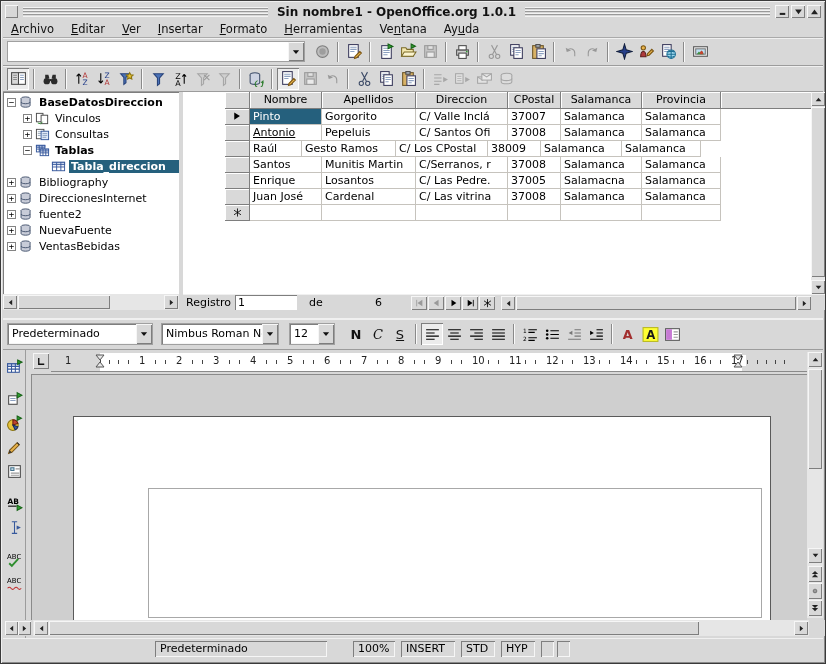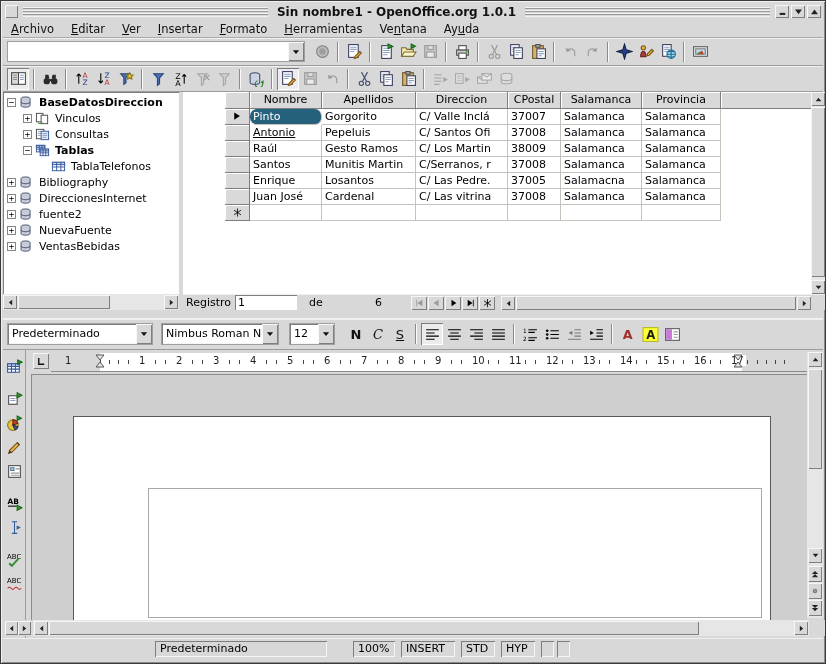--- a/index.html
+++ b/index.html
@@ -46,21 +46,21 @@
   #tree-hscroll{position:absolute;left:2px;top:293px;width:176px;height:16px;background:#e6e6e6;}
   #vsplit{position:absolute;left:178px;top:91px;width:4px;height:218px;background:#d8d8d8;}
   
   #grid-pane{position:absolute;left:182px;top:91px;width:628px;height:202px;background:#fff;overflow:hidden;padding-left:42px;}
   .g-hrow{display:flex;height:17px;}
   .g-hcell,.g-rowhead{background:#d9d9d9;border-right:1px solid #7e7e7e;border-bottom:1px solid #7e7e7e;box-shadow:inset 1px 1px 0 #fff;font-size:11px;text-align:center;line-height:16px;flex:none;overflow:hidden;}
   .g-hfill{flex:1;background:#d9d9d9;border-bottom:1px solid #7e7e7e;box-shadow:inset 1px 1px 0 #fff;}
   .g-row{display:flex;height:16px;}
   .g-rowhead{width:25px;display:flex;align-items:center;justify-content:center;}
   .g-cell{border-right:1px solid #c6c3bd;border-bottom:1px solid #c6c3bd;font-size:11px;line-height:15px;padding-left:3px;white-space:nowrap;overflow:hidden;flex:none;background:#fff;color:#000;}
-  .g-cell.sel{background:#25607d;color:#fff;border-radius:7px;}
+  .g-cell.sel{background:#25607d;color:#fff;}
   #grid-vscroll{position:absolute;left:810px;top:91px;width:14px;height:202px;background:#e6e6e6;}
   .sb-btn{position:absolute;display:flex;align-items:center;justify-content:center;}
   .sb-thumb{position:absolute;background:#d8d8d8;}
   
   #record-bar{position:absolute;left:182px;top:293px;width:642px;height:16px;background:#d8d8d8;border-top:1px solid #f0f0f0;font-size:11px;}
   #record-bar .t{position:absolute;top:1px;color:#000;}
   #rec-input{position:absolute;left:52px;top:0;width:62px;height:15px;background:#fff;box-shadow:inset 1px 1px 0 #7e7e7e;font-size:11px;padding:1px 3px 0 3px;}
   .rec-btn{position:absolute;top:1px;width:16px;height:14px;display:flex;align-items:center;justify-content:center;color:#000;background:#d8d8d8;box-shadow:inset 1px 1px 0 #f6f6f6, inset -1px -1px 0 #7e7e7e;}
   .rec-btn.disabled{color:#9a9a9a;}
   
@@ -451,21 +451,21 @@
       </div>
       <div class="tree-row" style="padding-left: 36px;">
         <span style="width: 12px; flex: 0 0 auto;"></span>
         <span class="tree-ico">
           <svg viewBox="0 0 16 16" width="15" height="15">
             <rect x="1.5" y="3.5" width="13" height="9" fill="#fff" stroke="#36589c"></rect>
             <rect x="1.5" y="3.5" width="13" height="2.5" fill="#c8d4ec" stroke="#36589c"></rect>
             <path d="M6 3.5v9M10.5 3.5v9M1.5 8.5h13" stroke="#36589c" fill="none"></path>
           </svg>
         </span>
-        <span class="lbl">TablaTelefonos</span>
+        <span class="lbl bold sel">Tabla_direccion</span>
       </div>
       <div class="tree-row" style="padding-left: 4px;">
         <span class="exp">+</span>
         <span class="tree-ico">
           <svg viewBox="0 0 16 16" width="15" height="15">
             <ellipse cx="7" cy="3.8" rx="4.8" ry="1.8" fill="#c8ccd8" stroke="#41506b"></ellipse>
             <path d="M2.2 3.8v7.4c0 1 2.1 1.8 4.8 1.8s4.8-.8 4.8-1.8V3.8" fill="#c8ccd8" stroke="#41506b"></path>
             <path d="M2.2 7.5c0 1 2.1 1.8 4.8 1.8s4.8-.8 4.8-1.8" fill="none" stroke="#41506b"></path>
           </svg>
         </span>
@@ -561,23 +561,23 @@
         <div class="g-rowhead"></div>
         <div class="g-cell" style="width: 72px; text-decoration: underline;">Antonio</div>
         <div class="g-cell" style="width: 94px;">Pepeluis</div>
         <div class="g-cell" style="width: 92px;">C/ Santos Ofi</div>
         <div class="g-cell" style="width: 53px;">37008</div>
         <div class="g-cell" style="width: 81px;">Salamanca</div>
         <div class="g-cell" style="width: 79px;">Salamanca</div>
       </div>
       <div class="g-row">
         <div class="g-rowhead"></div>
-        <div class="g-cell" style="width: 72px;">Raúl</div>
+        <div class="g-cell" style="width: 52px;">Raúl</div>
         <div class="g-cell" style="width: 94px;">Gesto Ramos</div>
-        <div class="g-cell" style="width: 92px;">C/ Los Martin</div>
+        <div class="g-cell" style="width: 92px;">C/ Los CPostal</div>
         <div class="g-cell" style="width: 53px;">38009</div>
         <div class="g-cell" style="width: 81px;">Salamanca</div>
         <div class="g-cell" style="width: 79px;">Salamanca</div>
       </div>
       <div class="g-row">
         <div class="g-rowhead"></div>
         <div class="g-cell" style="width: 72px;">Santos</div>
         <div class="g-cell" style="width: 94px;">Munitis Martin</div>
         <div class="g-cell" style="width: 92px;">C/Serranos, r</div>
         <div class="g-cell" style="width: 53px;">37008</div>

